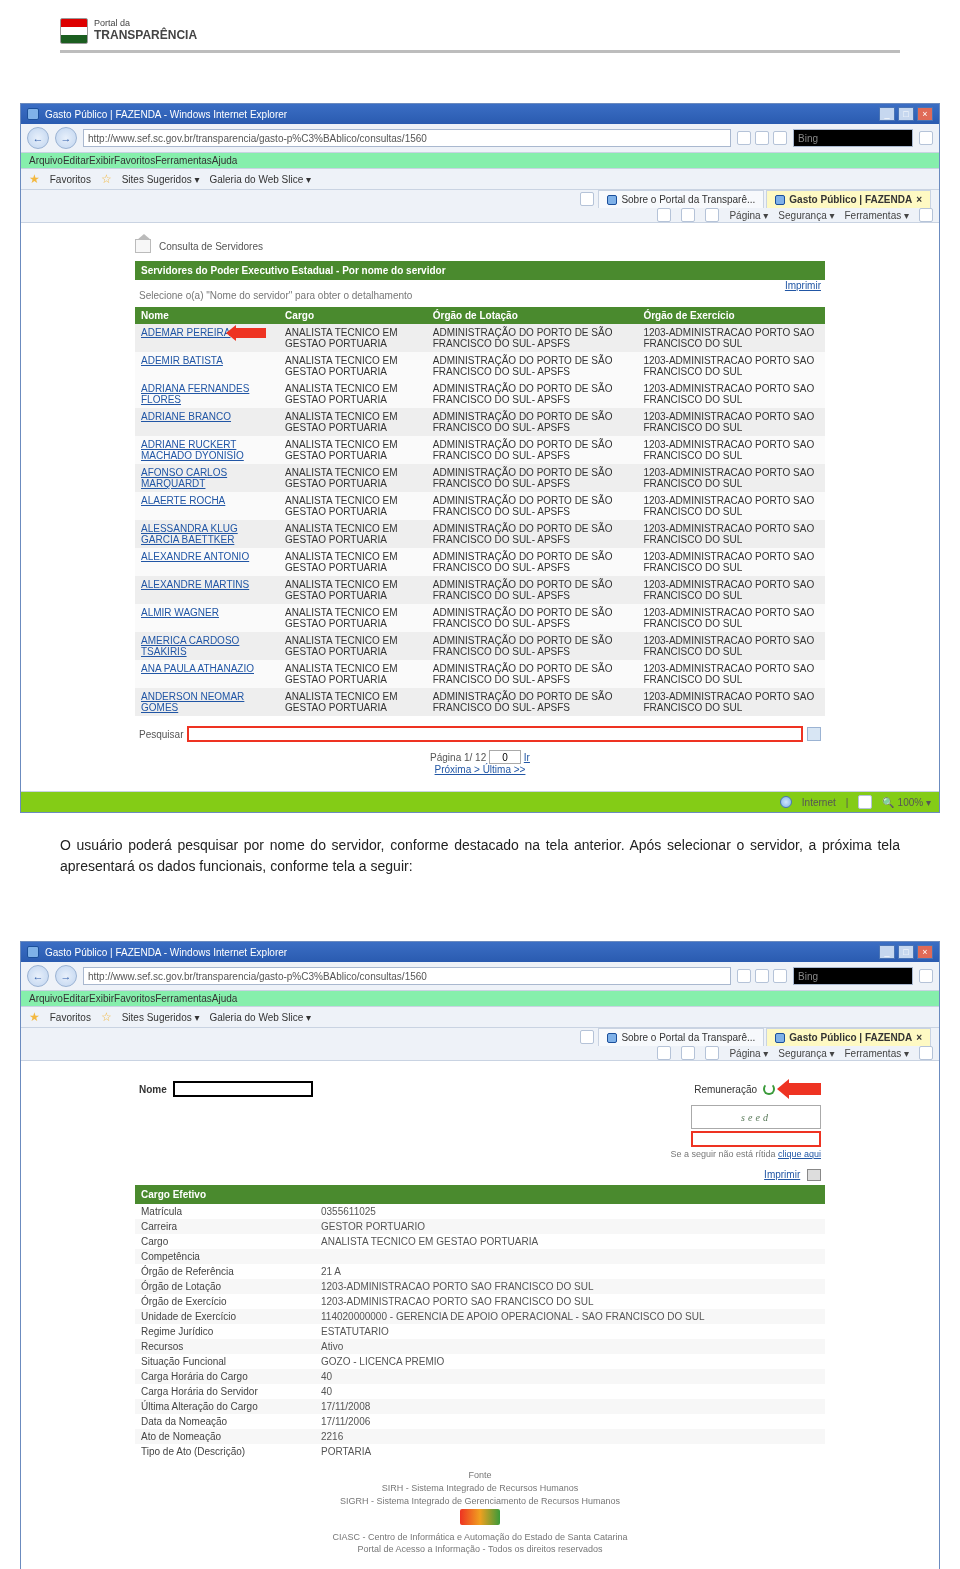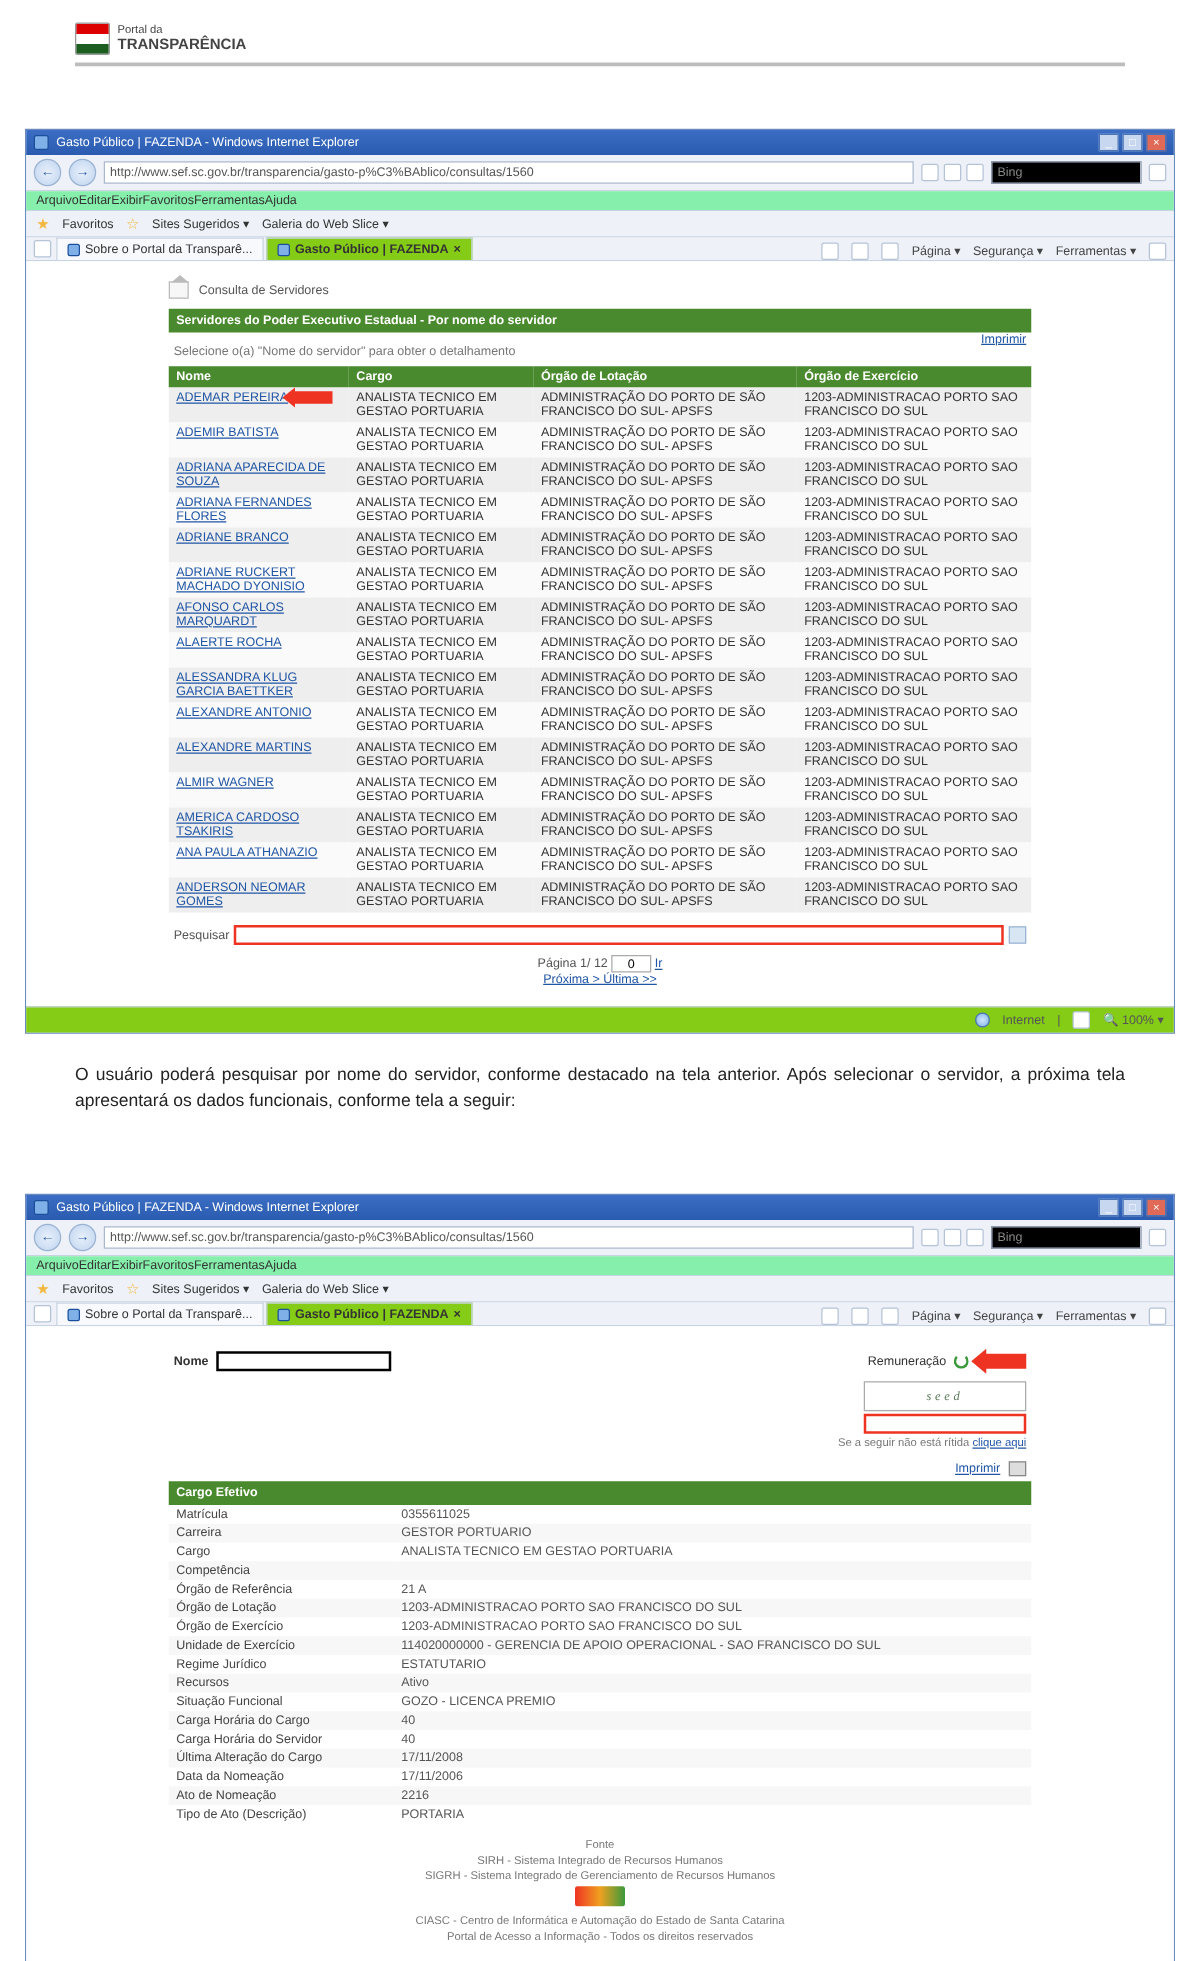--- a/index.html
+++ b/index.html
@@ -32,24 +32,24 @@
   .url-box { flex: 1; background: #fff; border: 1px solid #a9b8cf; padding: 2px 4px; color: #555; height: 18px; display: flex; align-items: center; }
   .addr-icons { display: flex; gap: 4px; align-items: center; }
   .mini-ico { width: 14px; height: 14px; border: 1px solid #b5c3d8; background: #fff; border-radius: 2px; }
   .search-box { width: 120px; background: #000000; border: 1px solid #a9b8cf; padding: 2px 4px; color: #888; height: 18px; display: flex; align-items: center; }
 
   .ie-menu { background: #86efac; padding: 2px 8px; display: flex; color: #333; border-bottom: 1px solid #c9d3e2; }
 
   .ie-fav { background: #eef2f8; padding: 3px 8px; display: flex; gap: 10px; align-items: center; color: #333; border-bottom: 1px solid #c9d3e2; }
   .star-ico { color: #f3b83f; font-size: 12px; }
 
-  .ie-tabs { background: #eef2f8; padding: 0 6px; display: flex; align-items: flex-end; justify-content: space-between; border-bottom: 1px solid #c9d3e2; }
+  .ie-tabs { background: #eef2f8; padding: 0 6px; display: flex; align-items: flex-end; justify-content: space-between; border-bottom: 1px solid #c9d3e2; flex-direction: column; }
   .tabs-left { display: flex; align-items: flex-end; }
   .tab { border: 1px solid #c9d3e2; border-bottom: none; padding: 3px 8px; background: #f7f9fc; margin-right: 2px; display: flex; gap: 4px; align-items: center; }
-  .tab.active { background: #84cc16; font-weight: bold; }
+  .tab.active { background: #fef9c3; font-weight: bold; }
   .tool-right { display: flex; gap: 10px; align-items: center; color: #444; }
 
   
   .page-area { background: #fff; display: flex; justify-content: center; padding: 12px 0 14px; }
   .content { width: 690px; }
   .crumb-row { display: flex; align-items: center; gap: 8px; color: #555; padding: 4px 0 8px; }
   .home-ico { width: 16px; height: 14px; border: 1px solid #bbb; background: #f7f7f7; position: relative; }
   .home-ico:before { content: ""; position: absolute; top: -6px; left: 1px; border-left: 7px solid transparent; border-right: 7px solid transparent; border-bottom: 6px solid #bbb; }
 
   .section-bar { background: #4a8a2e; color: #fff; font-weight: bold; padding: 4px 6px; }
@@ -214,26 +214,20 @@
               <td>ANALISTA TECNICO EM GESTAO PORTUARIA</td>
               <td>ADMINISTRAÇÃO DO PORTO DE SÃO FRANCISCO DO SUL- APSFS</td>
               <td>1203-ADMINISTRACAO PORTO SAO FRANCISCO DO SUL</td>
             </tr>
             <tr class="odd">
               <td class="nome"><a>ADEMIR BATISTA</a></td>
               <td>ANALISTA TECNICO EM GESTAO PORTUARIA</td>
               <td>ADMINISTRAÇÃO DO PORTO DE SÃO FRANCISCO DO SUL- APSFS</td>
               <td>1203-ADMINISTRACAO PORTO SAO FRANCISCO DO SUL</td>
             </tr>
-            <tr class="even">
-              <td class="nome"><a>ADRIANA APARECIDA DE SOUZA</a></td>
-              <td>ANALISTA TECNICO EM GESTAO PORTUARIA</td>
-              <td>ADMINISTRAÇÃO DO PORTO DE SÃO FRANCISCO DO SUL- APSFS</td>
-              <td>1203-ADMINISTRACAO PORTO SAO FRANCISCO DO SUL</td>
-            </tr>
             <tr class="odd">
               <td class="nome"><a>ADRIANA FERNANDES FLORES</a></td>
               <td>ANALISTA TECNICO EM GESTAO PORTUARIA</td>
               <td>ADMINISTRAÇÃO DO PORTO DE SÃO FRANCISCO DO SUL- APSFS</td>
               <td>1203-ADMINISTRACAO PORTO SAO FRANCISCO DO SUL</td>
             </tr>
             <tr class="even">
               <td class="nome"><a>ADRIANE BRANCO</a></td>
               <td>ANALISTA TECNICO EM GESTAO PORTUARIA</td>
               <td>ADMINISTRAÇÃO DO PORTO DE SÃO FRANCISCO DO SUL- APSFS</td>

